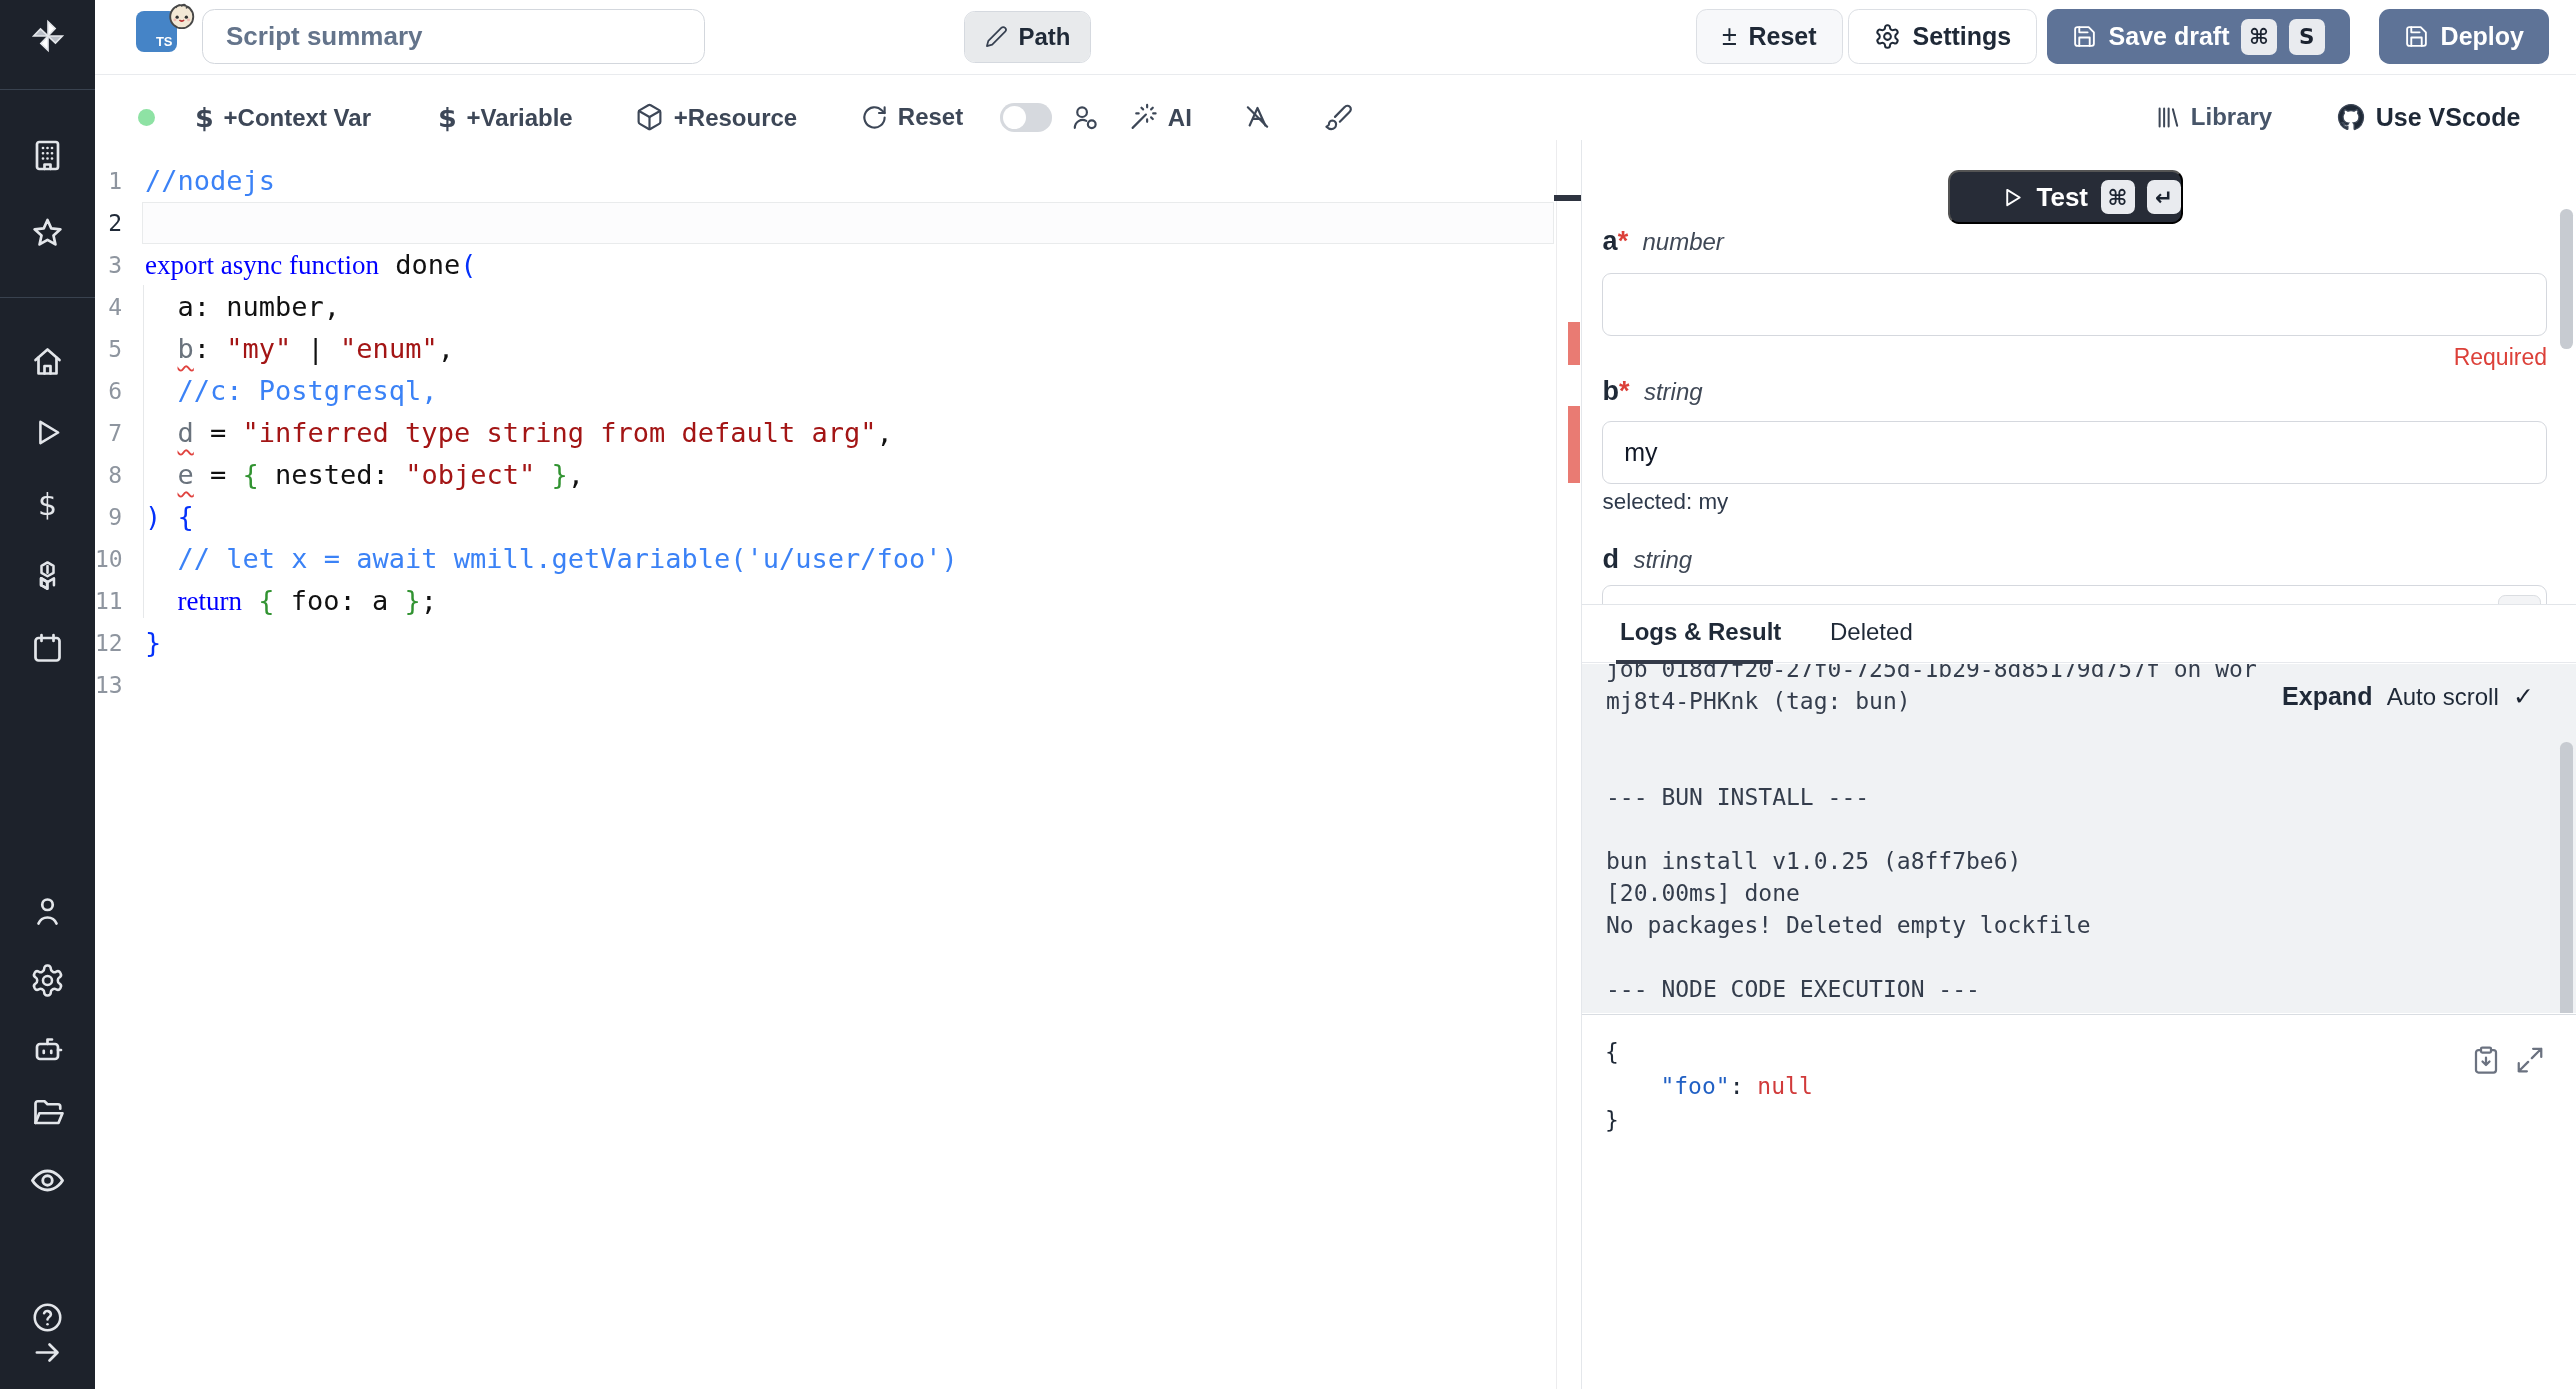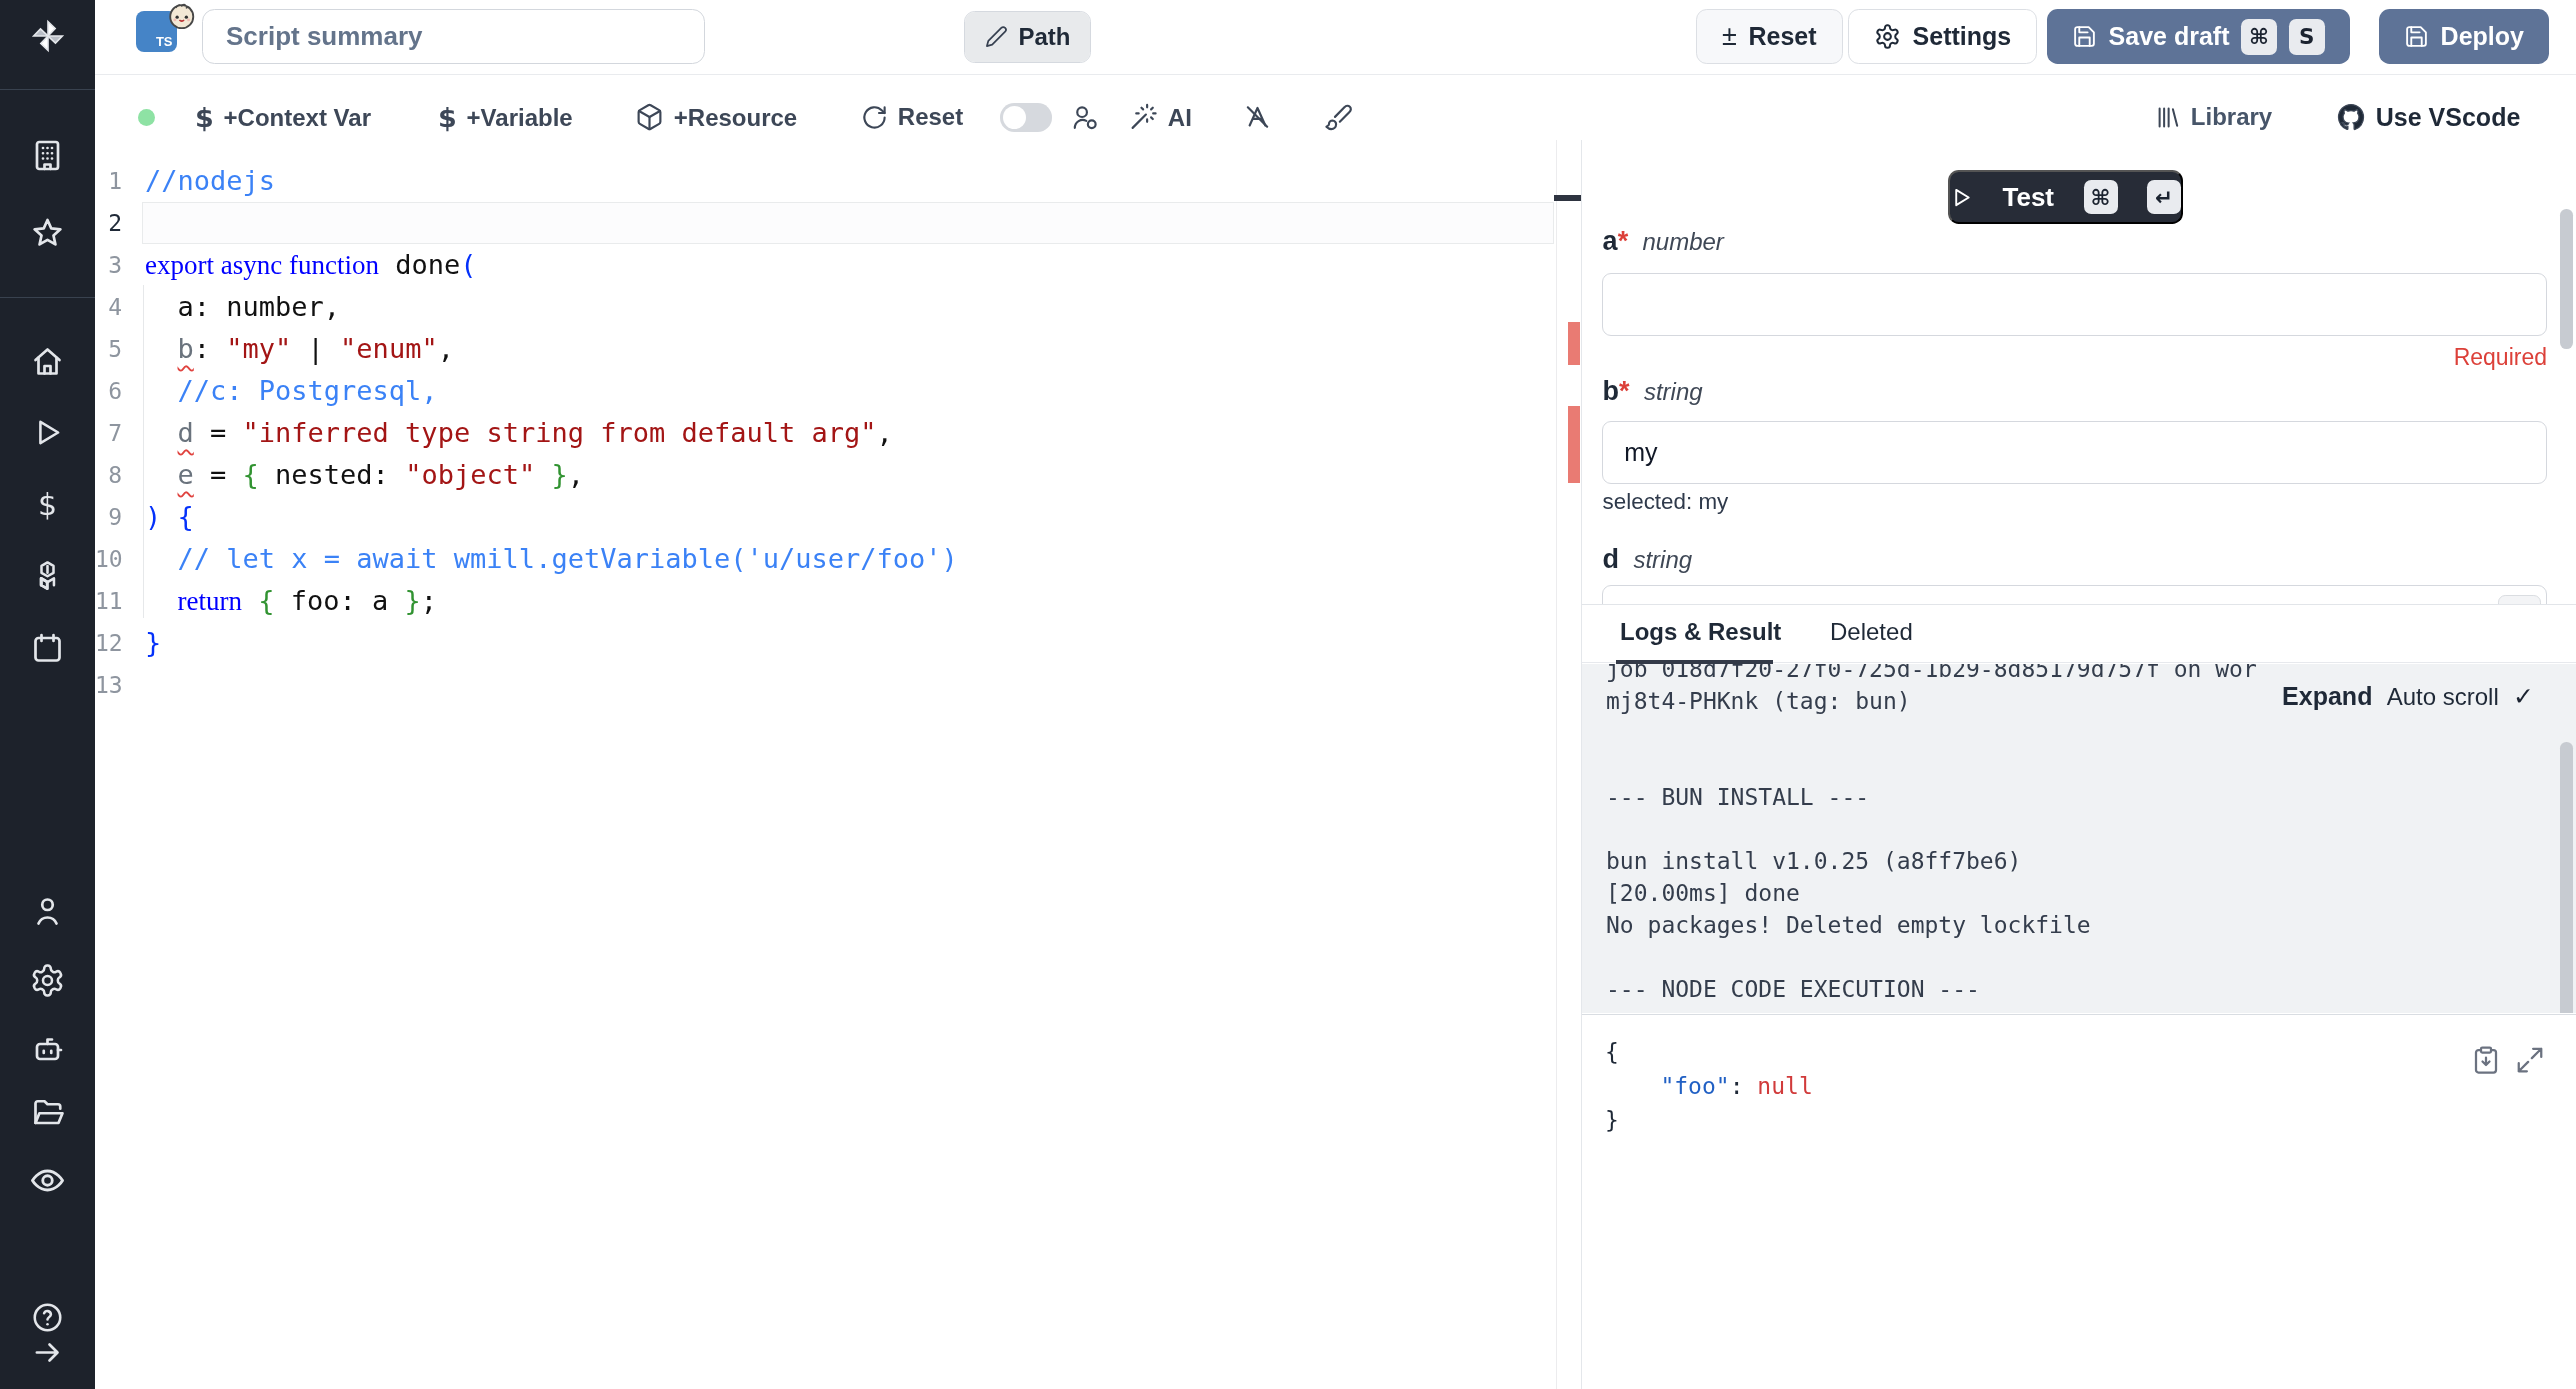--- a/index.html
+++ b/index.html
@@ -57,21 +57,21 @@
   .indent-guide { position:absolute; left:48px; top:145px; width:0.9px; height:333px; background:#e6e8ea; }
   .ov-sep { position:absolute; left:1461px; top:0; width:0.9px; height:100%; background:#ececee; }
   .ov-cursor { position:absolute; left:1459px; top:55px; width:28px; height:6.3px; background:#2e3440; }
   .ov-err { position:absolute; left:1473px; width:11.6px; background:var(--error-marker,#e97b73); }
   .ov-err.e1 { top:182px; height:43px; }
   .ov-err.e2 { top:266px; height:77px; }
 
   
   .rpanel { position:absolute; left:1581px; top:140px; width:995px; height:1250px; background:#fff; border-left:0.9px solid #e4e7eb; }
   .rform { position:absolute; left:0; top:0; width:995px; height:464px; overflow:hidden; }
-  .test-btn { position:absolute; left:366px; top:30px; width:235px; height:54px; background:var(--test-btn,#272c37); border-radius:10.7px; display:flex; align-items:center; justify-content:space-between; gap:12.5px; color:#fff; font-size:26px; font-weight:700; cursor:pointer; }
+  .test-btn { position:absolute; left:366px; top:30px; width:235px; height:54px; background:var(--test-btn,#272c37); border-radius:10.7px; display:flex; align-items:center; justify-content:flex-end; gap:12.5px; color:#fff; font-size:26px; font-weight:700; cursor:pointer; }
   .test-btn .kbd { width:34px; height:34px; }
   .f-label { position:absolute; left:20.6px; display:flex; align-items:baseline; gap:14.3px; }
   .f-name { font-size:27px; font-weight:700; color:#1f2937; }
   .f-star { color:var(--required-red,#e0534d); font-size:27px; font-weight:700; }
   .f-type { font-size:24px; font-style:italic; color:#3f4856; }
   .f-input { position:absolute; left:19.7px; width:945px; height:63px; border:1.8px solid #d5d8de; border-radius:9px; background:#fff; font-size:25px; color:#111827; padding:0 21.5px; outline:none; font-family:"Liberation Sans",sans-serif; }
   .f-note-req { position:absolute; right:30px; top:204px; font-size:23px; color:var(--required-red,#dc4039); }
   .f-note-sel { position:absolute; left:20.6px; top:349px; font-size:22.4px; color:#2f3a4b; }
   .d-minibtn { position:absolute; left:916px; top:455px; width:43px; height:36px; background:#f3f4f6; border:0.9px solid #dadde1; border-radius:7.2px; }
   .scrollbar { position:absolute; left:978px; width:12.5px; border-radius:6.3px; background:#c7cbd1; }

